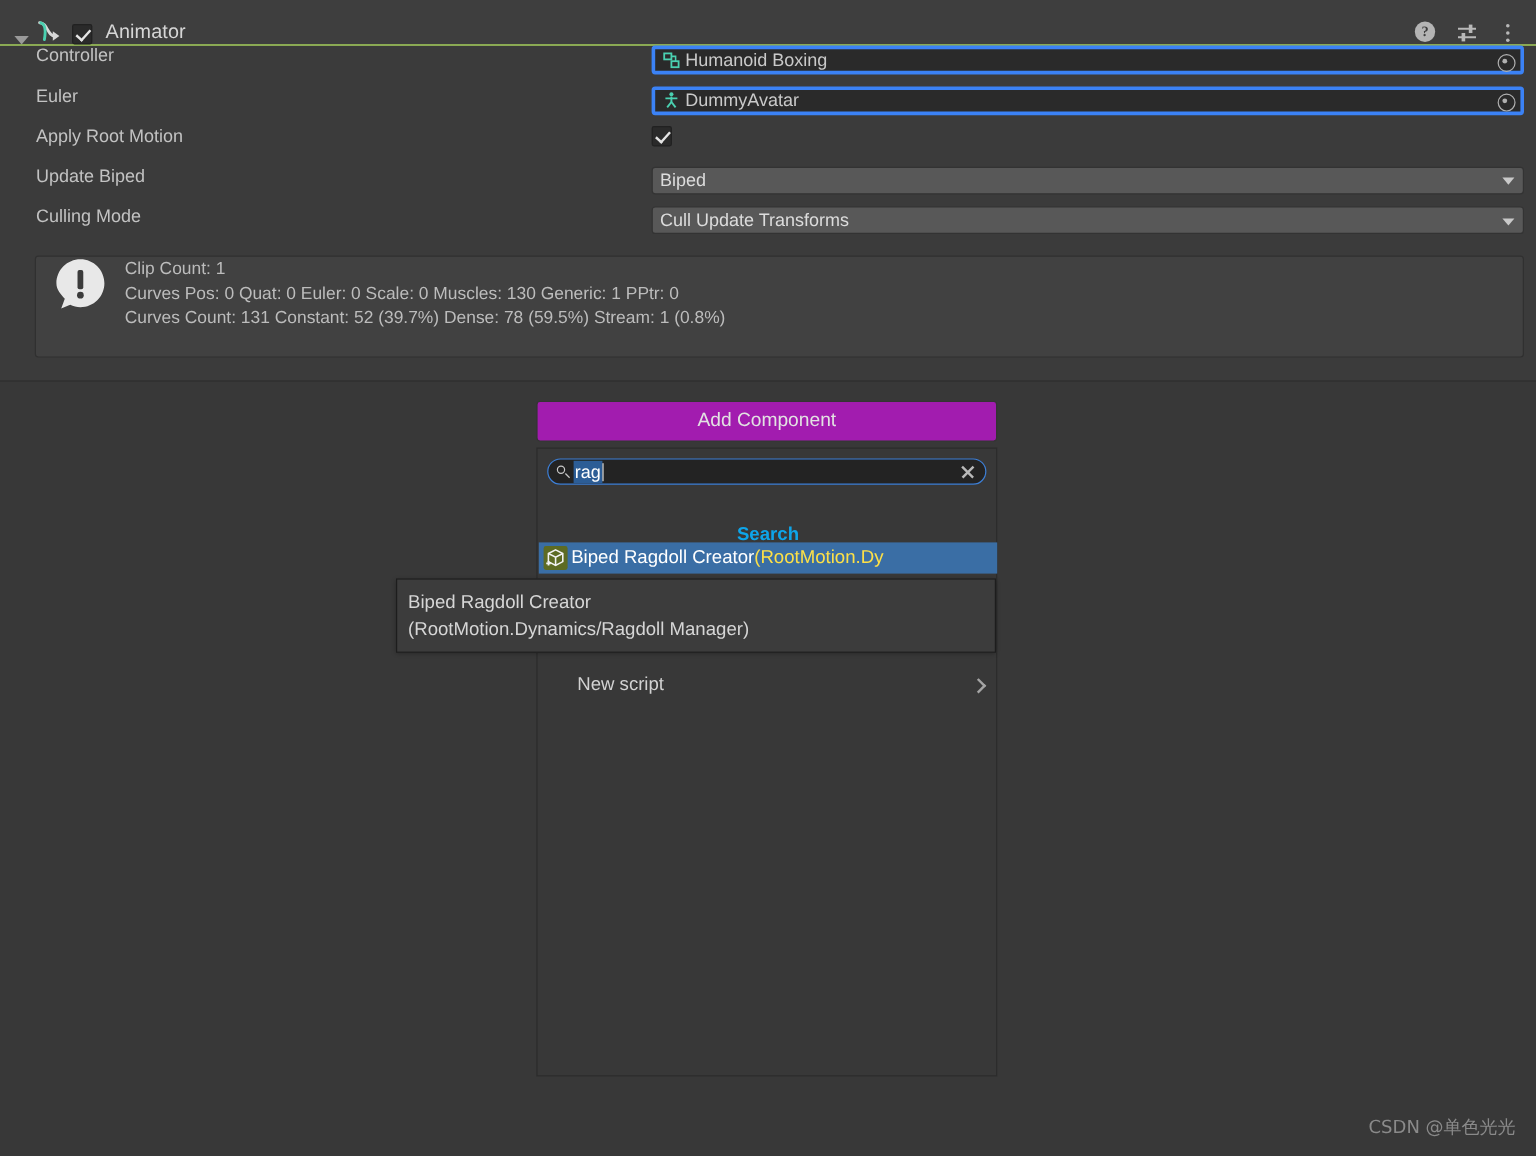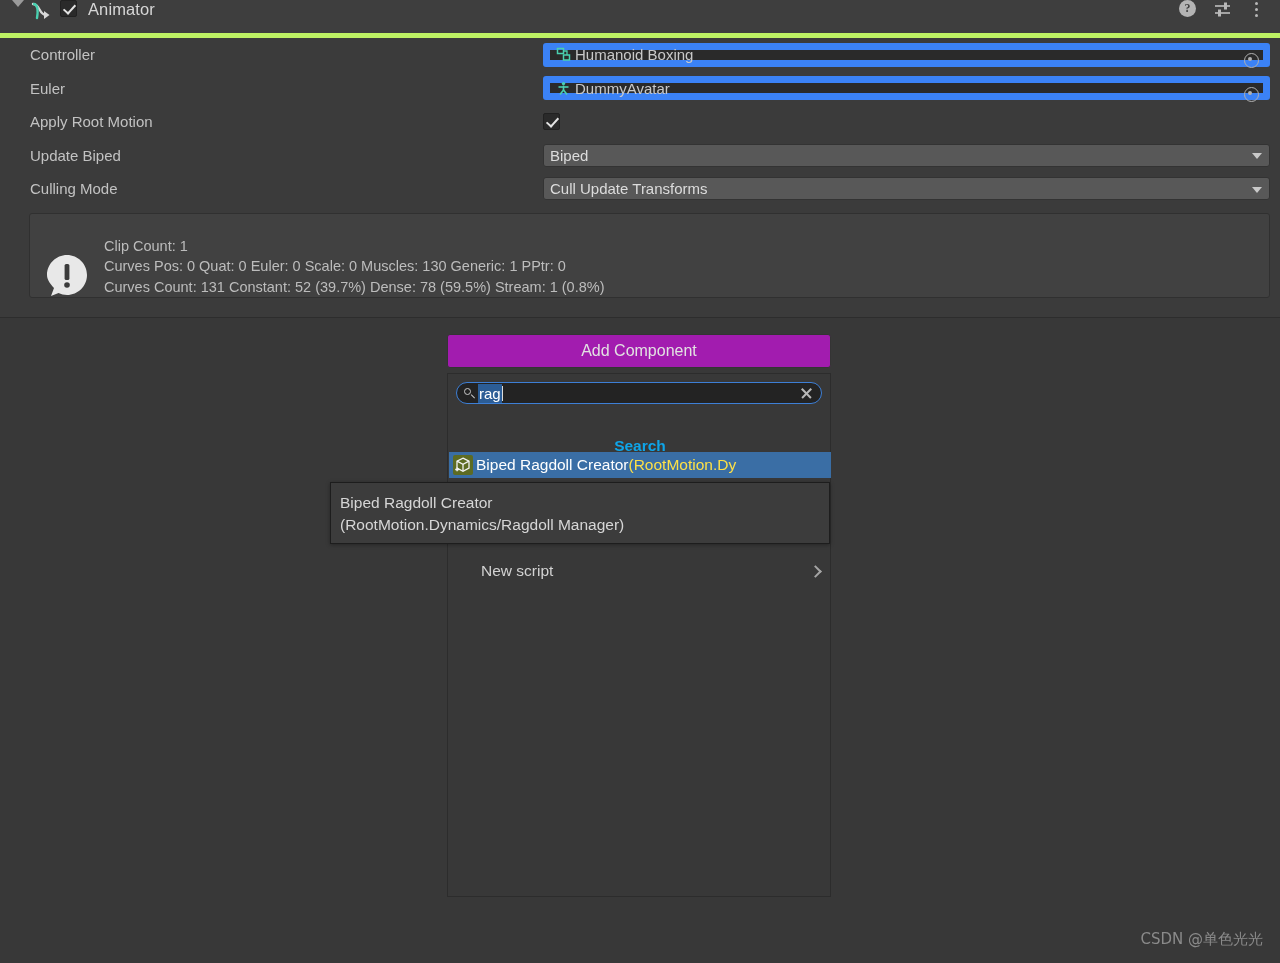--- a/index.html
+++ b/index.html
@@ -27,23 +27,23 @@
     background: #3b3b3b;
     box-sizing: border-box;
   }
 
   .comp-header {
     position: absolute;
     left: 0; top: 0;
     width: 1280px;
     height: 38px;
     background: #3e3e3e;
-    border-bottom: 5px solid #bef264;
-    display: flex;
-    align-items: flex-start;
+    border-bottom: 1px solid #bef264;
+    display: flex;
+    align-items: flex-end;
     box-sizing: border-box;
   }
 
   .foldout {
     width: 20px;
     margin-left: 8px;
     display: flex;
     align-items: center;
     justify-content: center;
   }
@@ -109,36 +109,36 @@
 
   .dots-ic { display: flex; flex-direction: column; align-items: center; gap: 3px; justify-content: center; height: 19px; }
   .dots-ic i { width: 3px; height: 3px; border-radius: 50%; background: #b8b8b8; display: block; }
 
   
   .prop-rows { position: absolute; left: 0; top: 38px; width: 1280px; }
   .row {
     position: relative;
     height: 33.5px;
     display: flex;
-    align-items: center;
+    align-items: flex-start;
   }
   .row-label {
     width: 543px;
     padding-left: 30px;
     box-sizing: border-box;
     color: #c2c2c2;
     font-size: 15px;
   }
   .row-field { flex: 1; padding-right: 10px; display: flex; align-items: center; }
 
   .objfield {
     height: 24px;
     flex: 1;
     background: #2a2a2a;
-    border: 7px solid #3b82f6;
+    border: 3px solid #3b82f6;
     border-radius: 3px;
     display: flex;
     align-items: center;
     box-sizing: border-box;
     position: relative;
   }
   .objfield .ofname {
     color: #c9c9c9;
     font-size: 15px;
     margin-left: 4px;
@@ -209,21 +209,21 @@
     position: absolute;
     left: 29px;
     top: 213px;
     width: 1241px;
     height: 85px;
     background: #414141;
     border: 1px solid #303030;
     border-radius: 3px;
     box-sizing: border-box;
     display: flex;
-    align-items: flex-end;
+    align-items: flex-start;
   }
   .helpbox .warn-ic {
     width: 44px; height: 44px;
     margin-left: 15px;
     flex: none;
     position: relative;
   }
   .helpbox .hb-text {
     margin-left: 15px;
     line-height: 20.5px;

